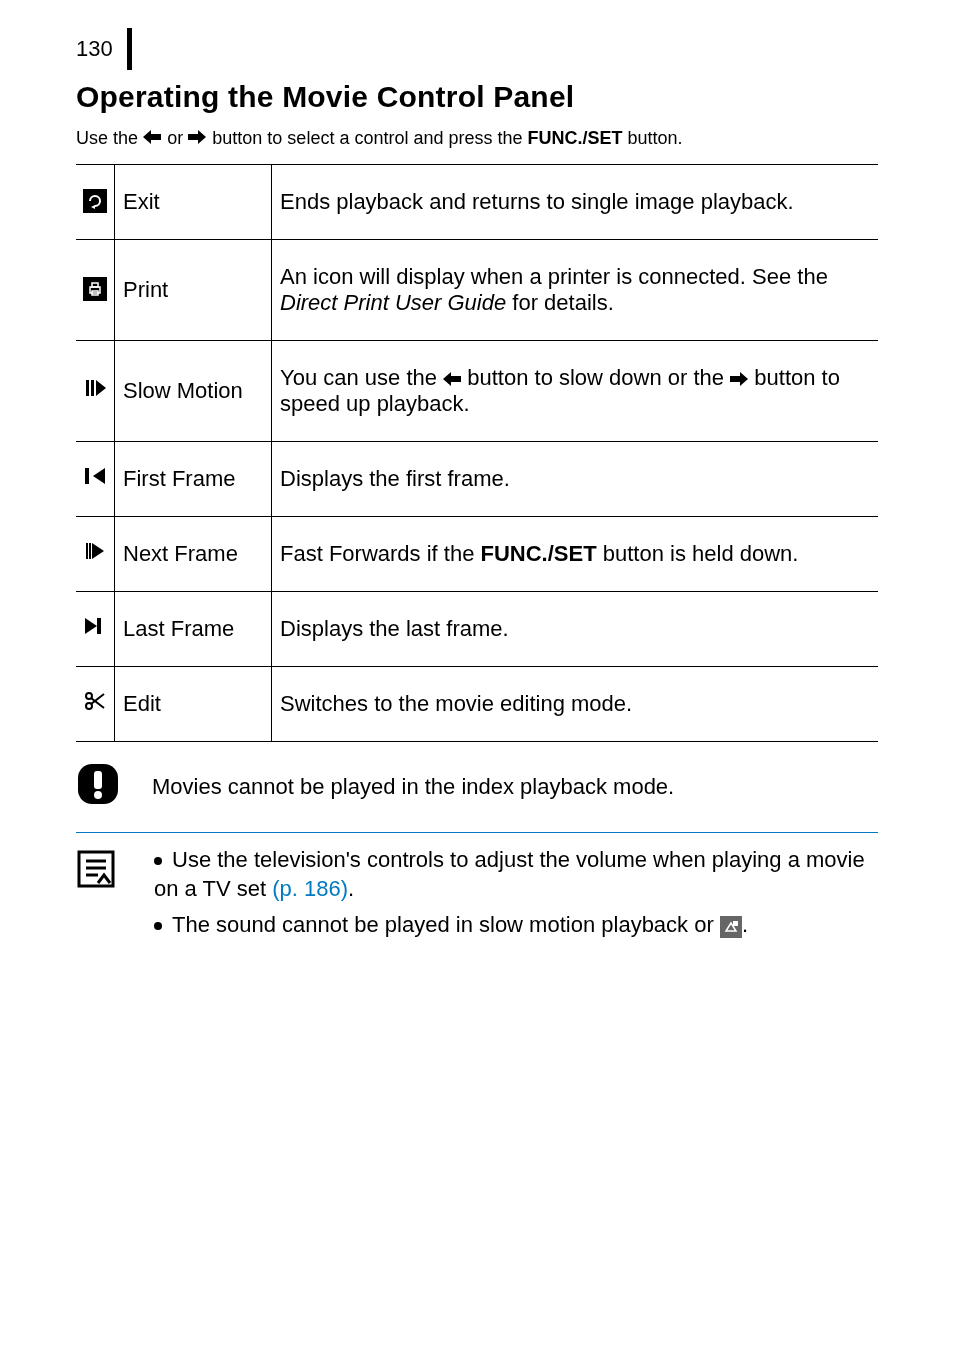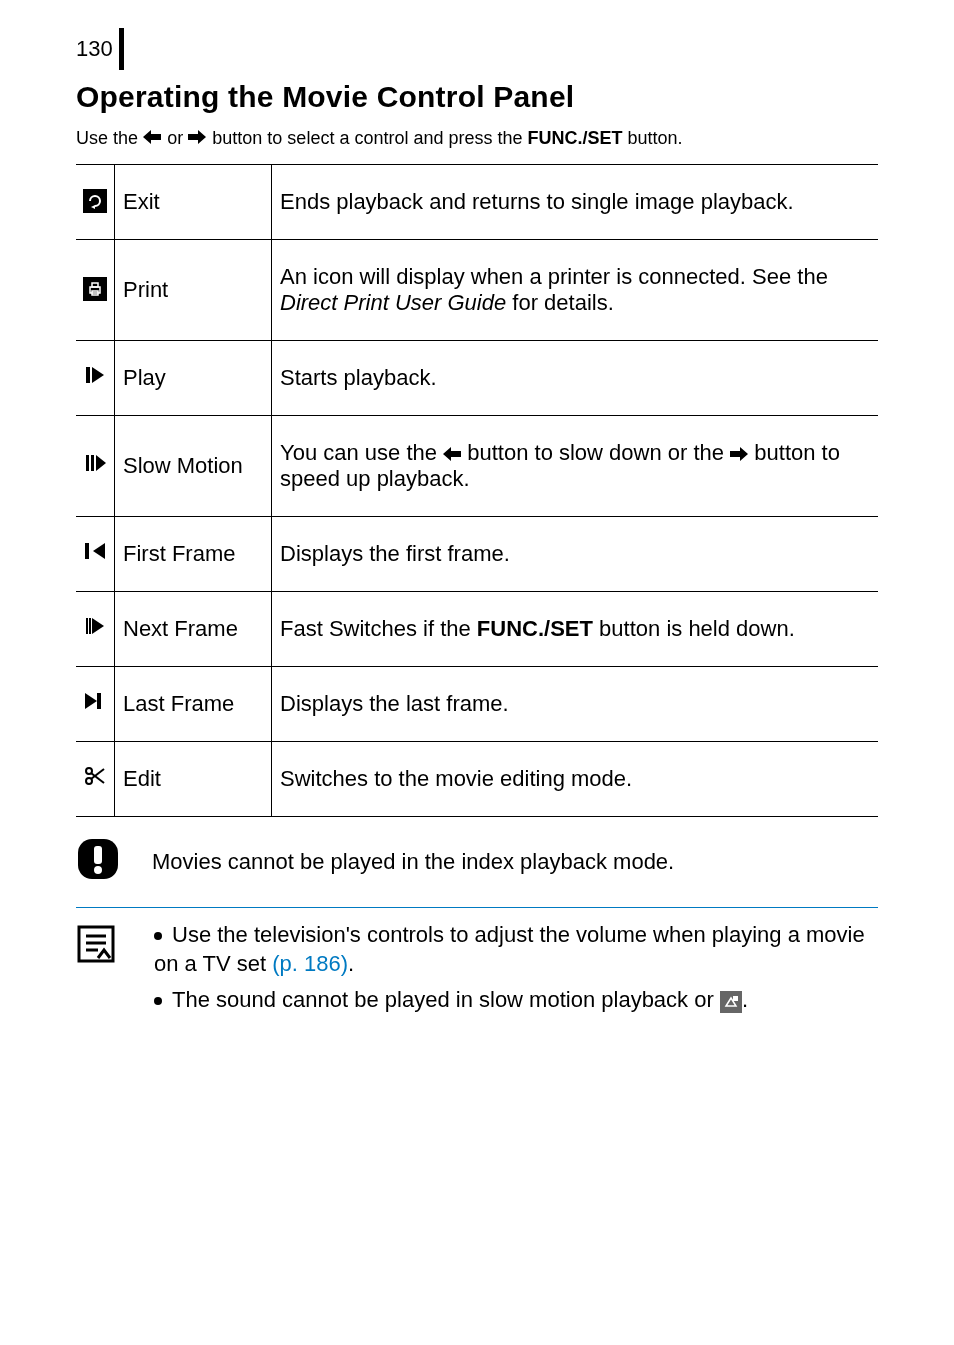--- a/index.html
+++ b/index.html
@@ -13,21 +13,21 @@
   .page {
     padding: 28px 76px 30px 76px;
   }
   .page-number-wrap {
     display: flex;
     align-items: center;
     margin-bottom: 8px;
   }
   .page-number {
     font-size: 22px;
-    padding-right: 6px;
+    padding-right: 14px;
   }
   .page-number-bar {
     width: 5px;
     height: 42px;
     background: #000;
     display: inline-block;
   }
   h1.heading {
     font-family: Arial, Helvetica, sans-serif;
     font-weight: 900;
@@ -194,32 +194,20 @@
                 <rect x="5" y="10" width="6" height="4" fill="none" stroke="#fff" stroke-width="1.5"></rect>
               </svg>
         </span>
       </td>
       <td class="name-cell sep-right">Print</td>
       <td>
         <span>An icon will display when a printer is connected. See the </span><span class="italic">Direct Print User Guide</span><span> for details.</span>
       </td>
     </tr>
 
-    <tr>
-      <td class="icon-cell sep-right">
-        <span class="row-icon nobg">
-          <svg width="22" height="22" viewBox="0 0 22 22">
-                <rect x="2" y="3" width="4" height="16" fill="#000"></rect>
-                <polygon points="8,3 20,11 8,19" fill="#000"></polygon>
-              </svg>
-        </span>
-      </td>
-      <td class="name-cell sep-right">Play</td>
-      <td>Starts playback.</td>
-    </tr>
 
     <tr>
       <td class="icon-cell sep-right">
         <span class="row-icon nobg">
           <svg width="22" height="22" viewBox="0 0 22 22">
                 <rect x="2" y="3" width="3" height="16" fill="#000"></rect>
                 <rect x="7" y="3" width="3" height="16" fill="#000"></rect>
                 <polygon points="12,3 22,11 12,19" fill="#000"></polygon>
               </svg>
         </span>
@@ -257,21 +245,21 @@
         <span class="row-icon nobg">
           <svg width="22" height="22" viewBox="0 0 22 22">
                 <rect x="2" y="3" width="2" height="16" fill="#000"></rect>
                 <rect x="5" y="3" width="2" height="16" fill="#000"></rect>
                 <polygon points="8,3 20,11 8,19" fill="#000"></polygon>
               </svg>
         </span>
       </td>
       <td class="name-cell sep-right">Next Frame</td>
       <td>
-        <span>Fast Switches if the </span><span class="bold">FUNC./SET</span><span> button is held down.</span>
+        <span>Fast Forwards if the </span><span class="bold">FUNC./SET</span><span> button is held down.</span>
       </td>
     </tr>
 
     <tr>
       <td class="icon-cell sep-right">
         <span class="row-icon nobg">
           <svg width="22" height="22" viewBox="0 0 22 22">
                 <polygon points="1,3 13,11 1,19" fill="#000"></polygon>
                 <rect x="13" y="3" width="4" height="16" fill="#000"></rect>
                 <polygon points="17,3 22,11 17,19" fill="none"></polygon>

